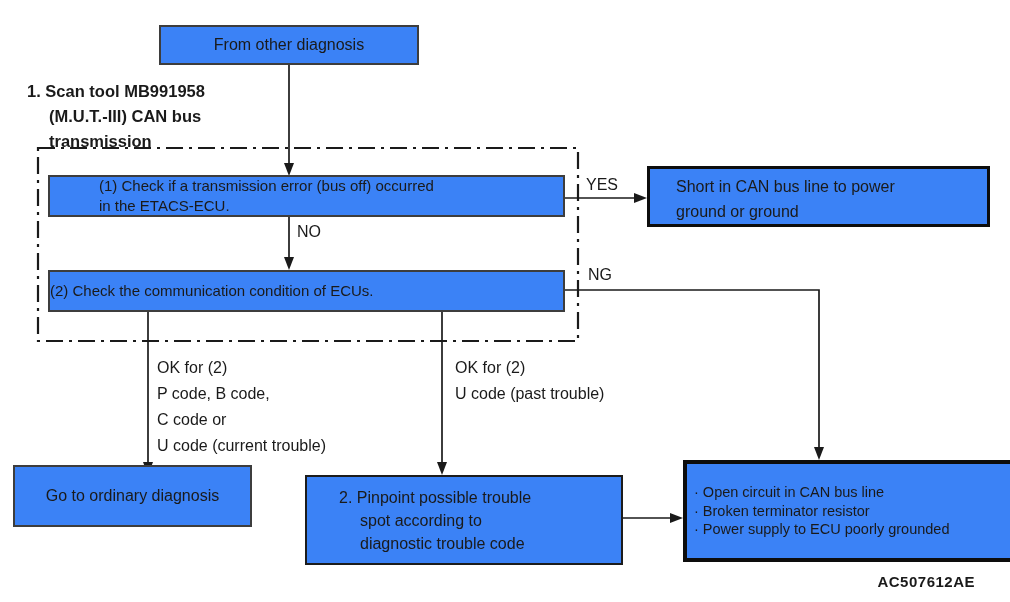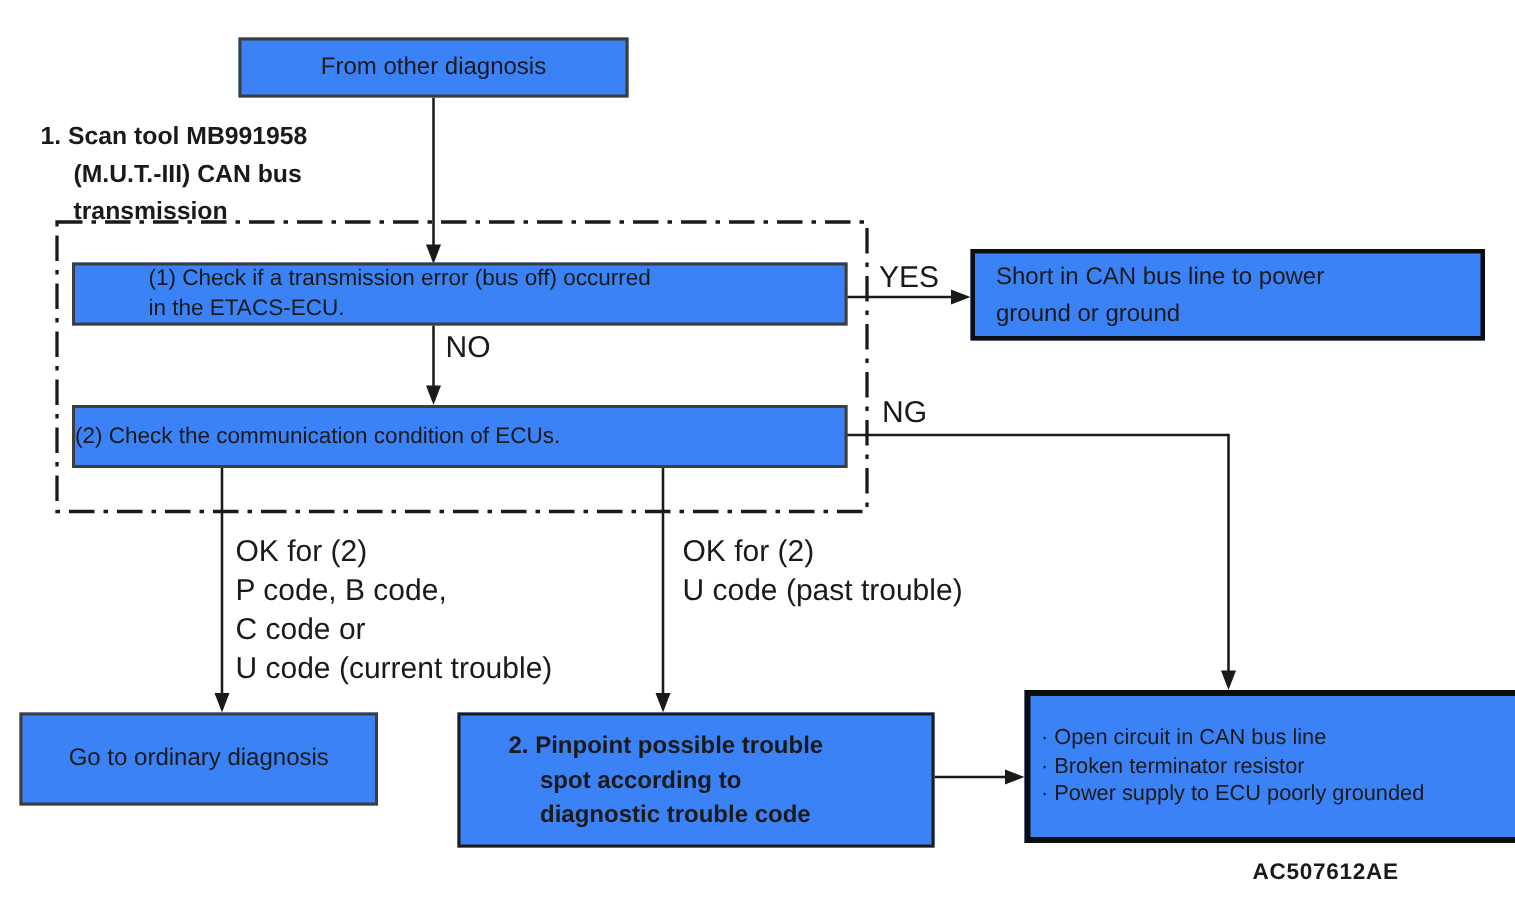--- a/index.html
+++ b/index.html
@@ -32,46 +32,46 @@
     line-height: 20px;
     font-size: 15px;
   }
   .thin   { border: 2px solid #3d3d3d; }
   .medium { border: 2px solid #1c1c1c; }
   .thick  { border: 3px solid #0d0d0d; }
   .xthick { border: 4px solid #0d0d0d; }
   .lbl {
     position: absolute;
     white-space: nowrap;
-    font-size: 20px;
+    font-size: 16px;
     line-height: 26px;
   }
 
   
   #start-box      { left: 159px; top: 25px;  width: 260px; height: 40px; align-items: center; font-size: 16px; }
   #check1-box     { left: 48px;  top: 175px; width: 517px; height: 42px; padding-left: 49px; }
   #check2-box     { left: 48px;  top: 270px; width: 517px; height: 42px; }
-  #short-box      { left: 647px; top: 166px; width: 343px; height: 61px; padding-left: 14px; font-size: 16px; line-height: 25px; }
-  #ordinary-box   { left: 13px;  top: 475px; width: 239px; height: 62px; align-items: center; font-size: 16px; }
+  #short-box      { left: 647px; top: 166px; width: 343px; height: 61px; padding-left: 26px; font-size: 16px; line-height: 25px; justify-content: flex-end; }
+  #ordinary-box   { left: 13px;  top: 465px; width: 239px; height: 62px; align-items: center; font-size: 16px; }
   #pinpoint-box   { left: 305px; top: 475px; width: 318px; height: 90px; padding-left: 53px; padding-right: 22px;
-                    font-weight: bold; font-size: 16px; line-height: 23px; }
+                    font-weight: normal; font-size: 16px; line-height: 23px; }
   #pinpoint-box .hang { text-indent: -21px; }
   #causes-box     { left: 683px; top: 460px; width: 359px; height: 102px; padding-left: 7px; font-size: 14.5px; line-height: 18.5px; }
 
   
   #section-label  { left: 27px;  top: 79px;  font-weight: bold; font-size: 16.5px; line-height: 25px; }
   #section-label .hang { padding-left: 22px; }
   #yes-label { left: 586px; top: 172px; }
   #no-label  { left: 297px; top: 219px; }
   #ng-label  { left: 588px; top: 262px; }
   #ok-left-label  { left: 157px; top: 355px; }
   #ok-right-label { left: 455px; top: 355px; }
   #figure-code {
     left: 835px; top: 569px; width: 140px;
-    font-weight: bold; font-size: 15px; letter-spacing: 0.5px;
+    text-align: right; font-weight: bold; font-size: 15px; letter-spacing: 0.5px;
   }
 </style>
 </head>
 <body>
 
 <div id="canvas">
 
   <svg id="wires" viewBox="0 0 1010 602" xmlns="http://www.w3.org/2000/svg">
     <g stroke="#1a1a1a" stroke-width="1.7" fill="none">
 

